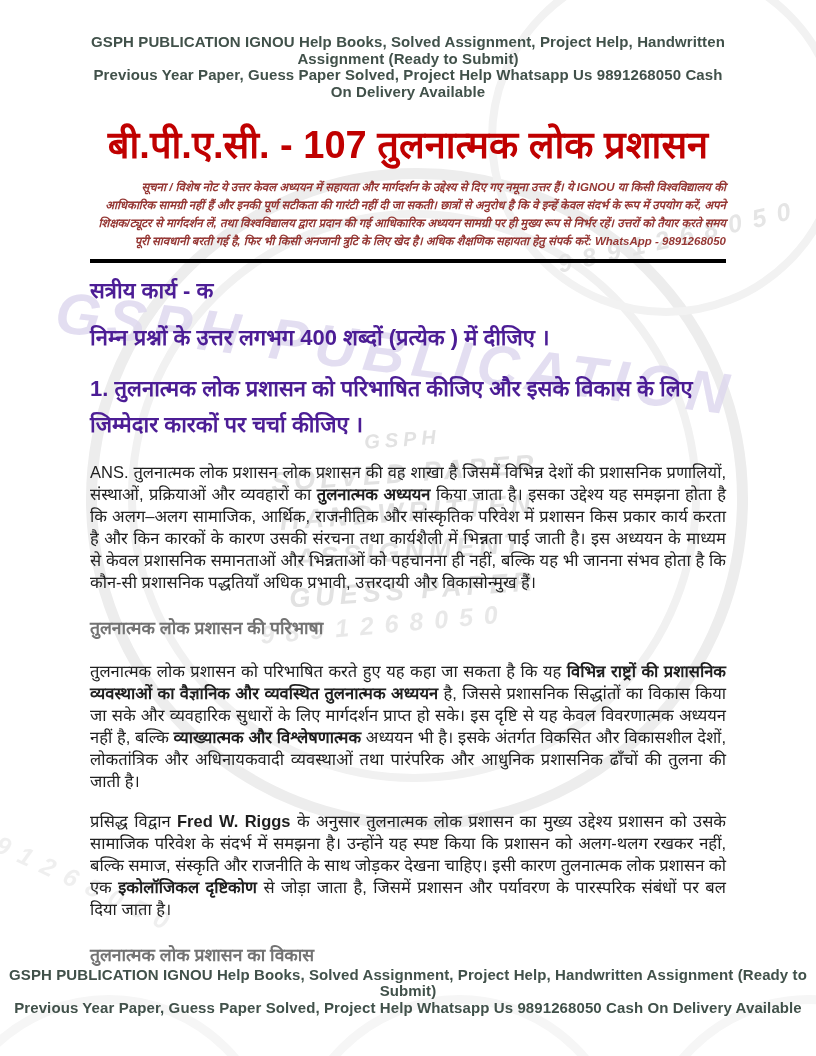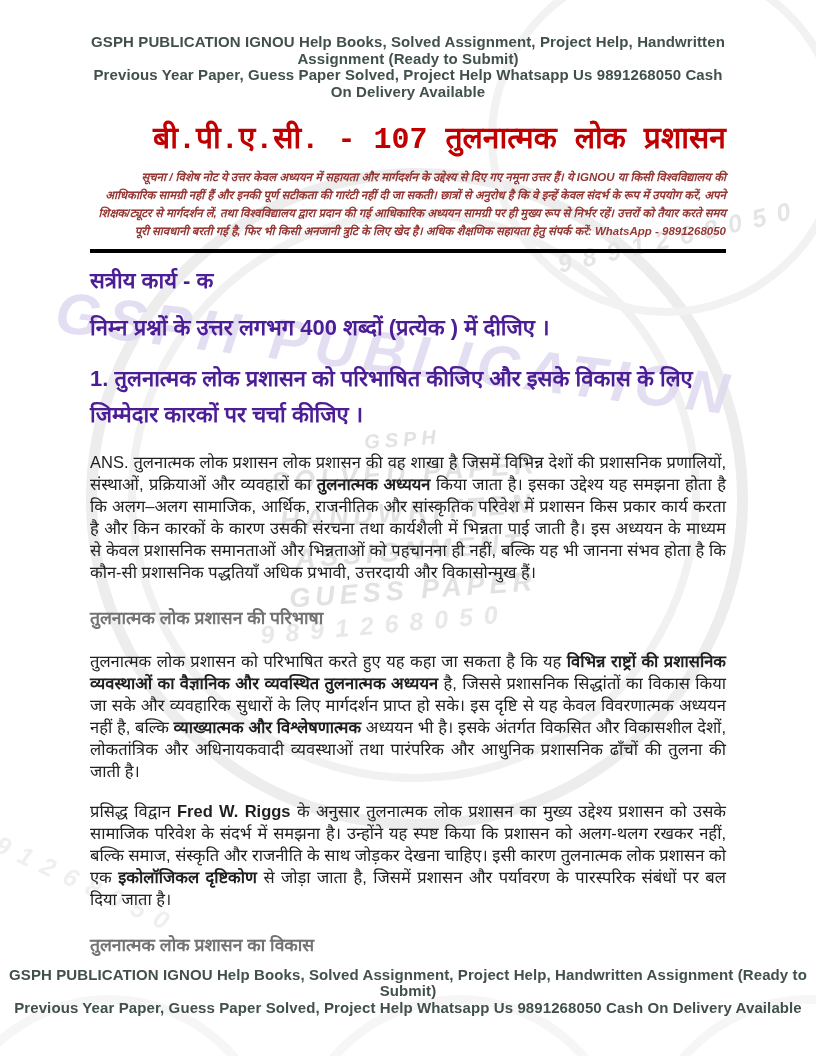--- a/index.html
+++ b/index.html
@@ -40,22 +40,22 @@
   .wm-phone1{top:222px;left:555px;transform:rotate(-13deg);}
   .wm-phone2{top:610px;left:260px;transform:rotate(-5deg);opacity:.85;}
   .wm-phone3{top:860px;left:-60px;transform:rotate(25deg);opacity:.6;}
   
   .content{position:relative;z-index:1;padding:34px 90px 0 90px;}
   .hf{
     text-align:center;color:#41514a;font-weight:700;
     font-size:15px;line-height:16.5px;letter-spacing:.1px;
   }
   .doc-title{
-    margin:22px 0 8px 0;text-align:right;
-    color:#c00000;font-size:30px;font-weight:700;line-height:1.25;font-family:Liberation Mono, monospace;
+    margin:22px 0 8px 0;text-align:center;
+    color:#c00000;font-size:38px;font-weight:700;line-height:1.25;
   }
   .notice{
     margin:4px 0 0 0;text-align:right;
     color:#953734;font-size:11.5px;line-height:18px;
     font-style:italic;font-weight:600;
   }
   .divider{border:none;border-top:4px solid #000;margin:9px 0 10px 0;}
   .purple{color:#4c1d95;font-weight:700;font-size:22px;line-height:1.6;margin:0 0 12px 0;}
   .question{margin:16px 0 6px 0;line-height:1.65;}
   .bodytext{

